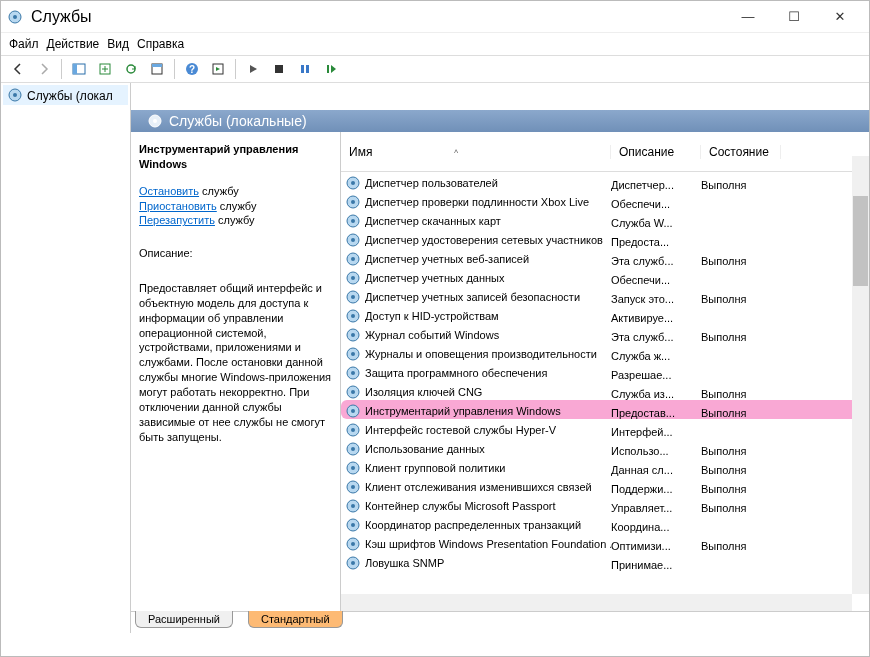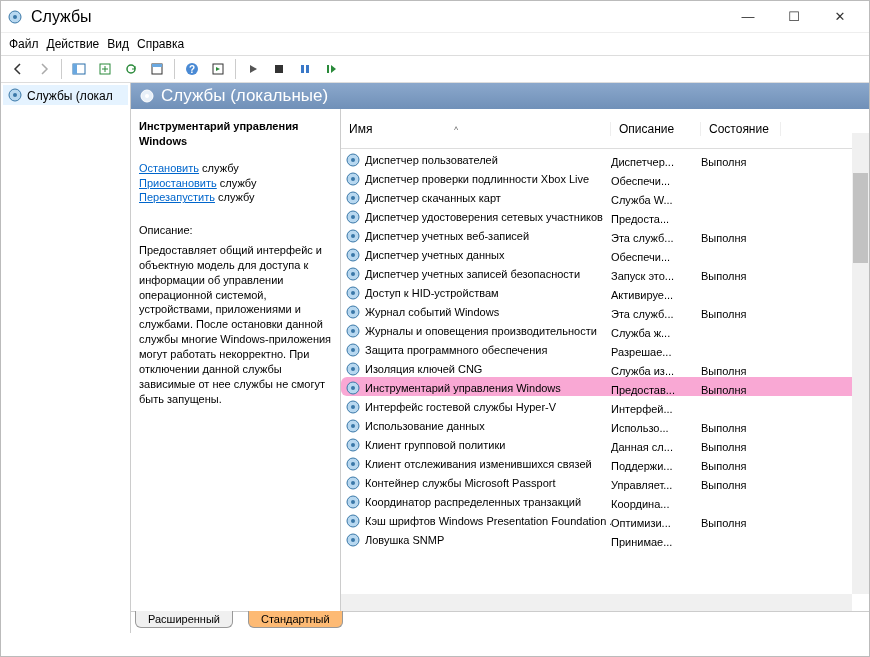--- a/index.html
+++ b/index.html
@@ -17,29 +17,29 @@
 .toolbar { height: 28px; display: flex; align-items: center; padding: 0 6px; gap: 4px; border-top: 1px solid #ddd; border-bottom: 1px solid #ddd; }
 .toolbar .sep { width: 1px; height: 20px; background: #ccc; margin: 0 2px; }
 .tb-btn { width: 22px; height: 22px; display: flex; align-items: center; justify-content: center; border: 1px solid transparent; }
 
 .content { display: flex; height: 550px; }
 .tree { width: 130px; border-right: 1px solid #ccc; padding: 2px; }
 .tree-item { font-size: 12px; padding: 2px 4px; display: flex; align-items: flex-end; gap: 4px; background: #fff; }
 .tree-item.sel { background: #e5f3ff; }
 
 .right-side { flex: 1; display: flex; flex-direction: column; position: relative; }
-.pane-header { background: linear-gradient(#8ba8cc,#7090b8); color: #fff; font-size: 17px; padding: 3px 8px; display: flex; align-items: center; gap: 6px; }
+.pane-header { background: linear-gradient(#8ba8cc,#7090b8); color: #fff; font-size: 14px; padding: 3px 16px; display: flex; align-items: center; gap: 6px; margin-top: 27px; }
 .gear-icon { width: 16px; height: 16px; flex-shrink: 0; }
 
 .split { flex: 1; display: flex; overflow: hidden; }
 .details { width: 210px; border-right: 1px solid #ccc; padding: 10px 8px; font-size: 11px; line-height: 1.35; }
 .details .svc-name { font-weight: bold; margin-bottom: 12px; }
 .details a { color: #0066cc; text-decoration: underline; }
 .details .actions { margin-bottom: 18px; }
-.details .desc-label { margin-bottom: 5px; }
+.details .desc-label { margin-bottom: 20px; }
 
 .list-wrap { flex: 1; display: flex; flex-direction: column; position: relative; }
 .list-header { display: flex; height: 40px; border-bottom: 1px solid #ddd; font-size: 12px; align-items: center; }
 .list-header .col { padding: 0 8px; border-right: 1px solid #eee; display: flex; align-items: center; gap: 4px; }
 .col-name { flex: 0 0 270px; }
 .col-desc { flex: 0 0 90px; }
 .col-state { flex: 0 0 80px; }
 .sort-ind { font-size: 8px; color: #666; }
 
 .list-body { flex: 1; overflow-y: auto; overflow-x: auto; position: relative; }

